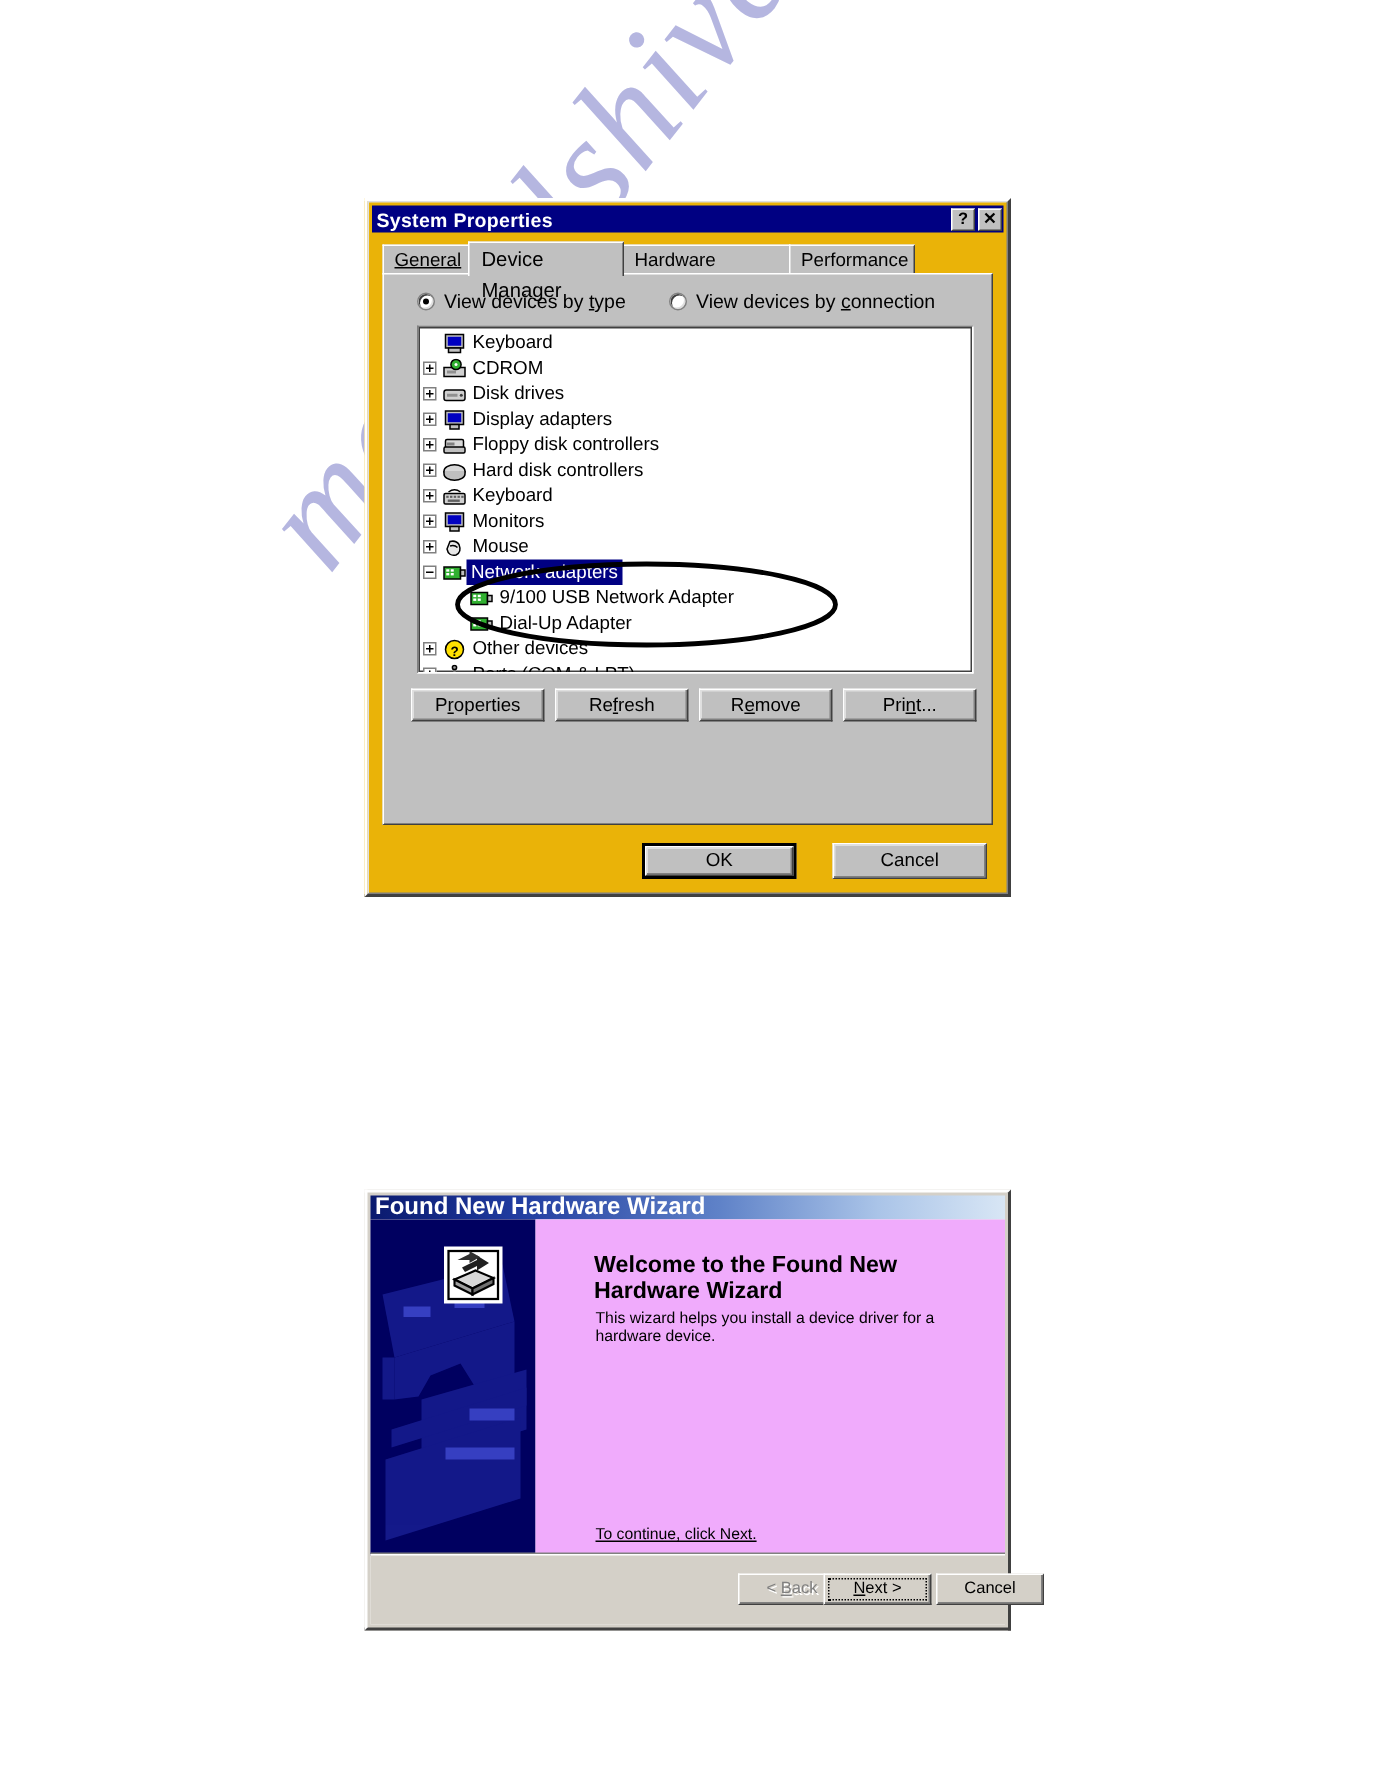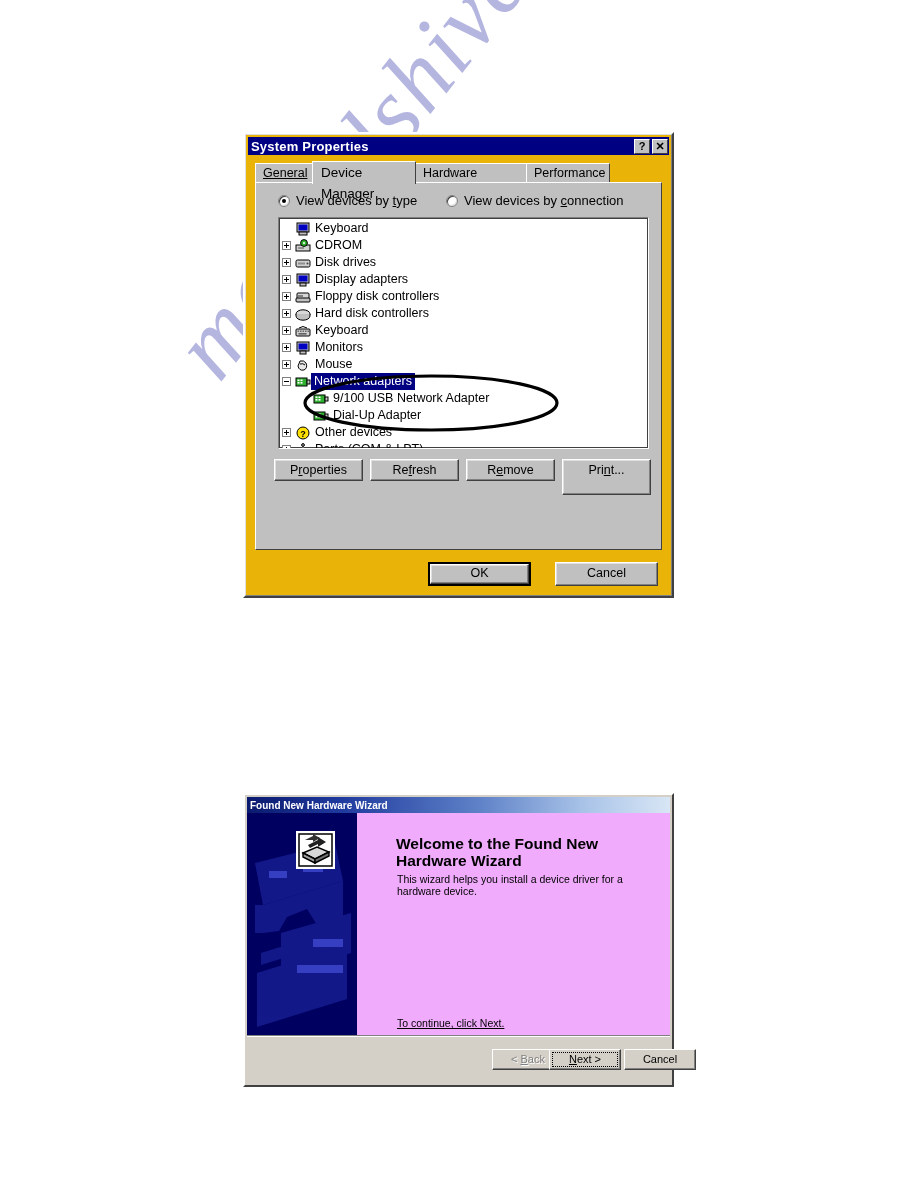--- a/index.html
+++ b/index.html
@@ -139,21 +139,21 @@
     position:absolute;background:#d4d0c8;
     border-top:2px solid #ffffff;border-left:2px solid #ffffff;
     border-right:2px solid #404040;border-bottom:2px solid #404040;
     box-sizing:border-box;
   }
   .wiz-title{
     position:absolute;left:2px;top:2px;right:2px;height:16px;
     background:linear-gradient(to right,#0a1a6e 0%,#1f3a9e 22%,#5f82c8 55%,#aac4e8 80%,#d8e6f5 100%);
     display:flex;align-items:center;
   }
-  .wiz-title .t-text{color:#fff;font-size:10px;font-weight:bold;margin-left:3px;}
+  .wiz-title .t-text{color:#fff;font-size:16px;font-weight:bold;margin-left:3px;}
   .wiz-body{position:absolute;left:2px;top:18px;right:2px;bottom:2px;background:#ffffff;}
   .wiz-banner{
     position:absolute;left:0;top:0;width:110px;bottom:46px;
     background:#000060;overflow:hidden;
   }
   .wiz-panel{position:absolute;left:110px;top:0;right:0;bottom:46px;background:#f0abfc;}
   .wiz-h1{
     position:absolute;left:39px;top:22px;right:20px;
     font-size:15.5px;font-weight:bold;color:#000;line-height:17px;
     font-family:"Liberation Sans","DejaVu Sans",sans-serif;
@@ -363,21 +363,21 @@
                 </svg></span>
               <span class="lbl">Ports (COM &amp; LPT)</span>
             </div>
           </div>
       </div>
 
       <div class="btnrow" id="dmbuttons">
           <div class="btn" style="left: 0px; top: 0px; width: 89px; height: 22px;"><span>P<u>r</u>operties</span></div>
           <div class="btn" style="left: 96px; top: 0px; width: 89px; height: 22px;"><span>Re<u>f</u>resh</span></div>
           <div class="btn" style="left: 192px; top: 0px; width: 89px; height: 22px;"><span>R<u>e</u>move</span></div>
-          <div class="btn" style="left: 288px; top: 0px; width: 89px; height: 36px;"><span>Pri<u>n</u>t...</span></div>
+          <div class="btn" style="left: 288px; top: 0px; width: 89px; height: 22px;"><span>Pri<u>n</u>t...</span></div>
         </div>
     </div>
 
     <div class="okrow">
       <div class="btn def" style="left:0;top:0;width:103px;height:24px;">
         <span>OK</span>
       </div>
       <div class="btn" style="right:0;top:0;width:103px;height:24px;">Cancel</div>
     </div>
 

